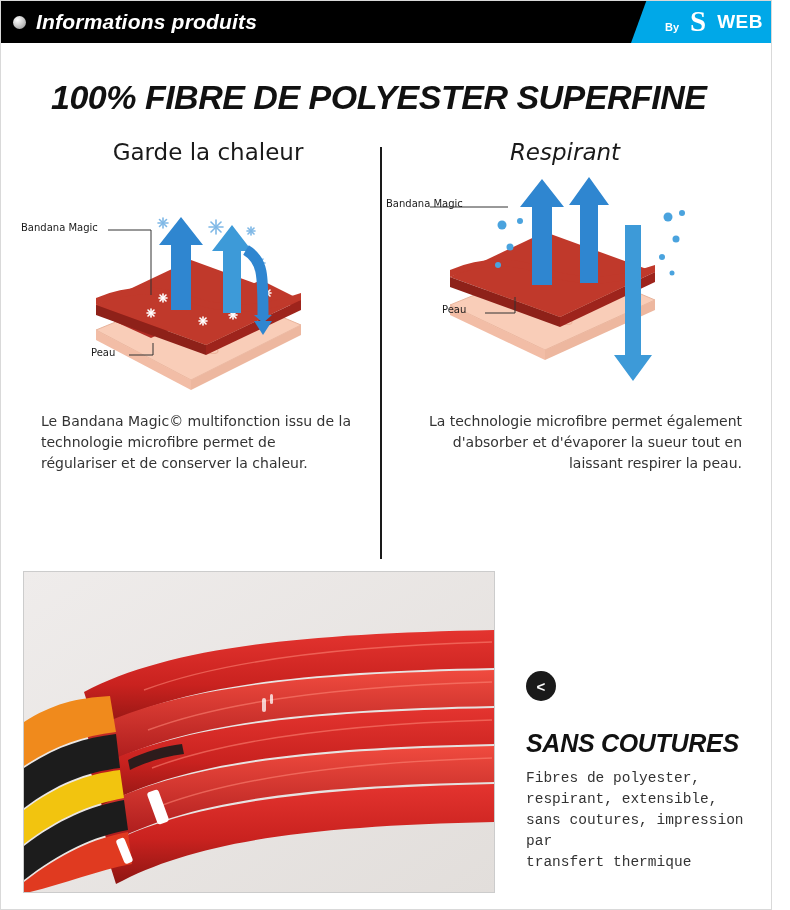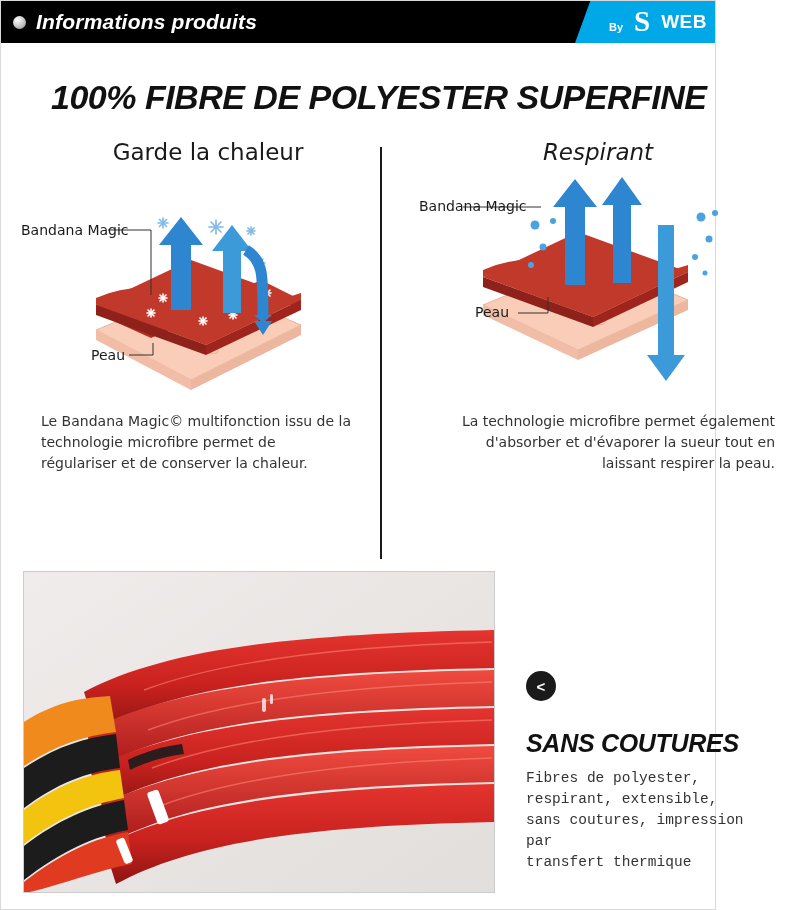--- a/index.html
+++ b/index.html
@@ -9,21 +9,21 @@
   body {
     width: 790px;
     height: 910px;
     background: #ffffff;
     font-family: "Liberation Sans", sans-serif;
     position: relative;
     overflow: hidden;
   }
   .page {
     position: relative;
-    width: 716px;
+    width: 772px;
     height: 910px;
     border: 1px solid #d9d9d9;
     box-sizing: border-box;
     background: #fff;
   }
 
   
   .header {
     position: relative;
     height: 42px;
@@ -106,21 +106,20 @@
     font-style: italic;
     color: #111111;
     letter-spacing: -0.5px;
   }
 
   
   .features {
     display: flex;
     margin-top: 22px;
     position: relative;
-    gap: 33px;
   }
   .divider {
     position: absolute;
     left: 379px;
     top: 8px;
     width: 2px;
     height: 412px;
     background: #1a1a1a;
   }
   .col {
@@ -138,21 +137,21 @@
   .sub-title.left { margin-left: 35px; }
   .sub-title.right { margin-left: -40px; font-style: italic; }
 
   .diagram {
     position: relative;
     height: 240px;
   }
 
   .label {
     position: absolute;
-    font-size: 14px;
+    font-size: 10px;
     color: #1a1a1a;
     font-family: "DejaVu Sans", sans-serif;
     white-space: nowrap;
   }
 
   .body-text {
     font-size: 14px;
     line-height: 1.5;
     color: #333333;
     font-family: "DejaVu Sans", sans-serif;

